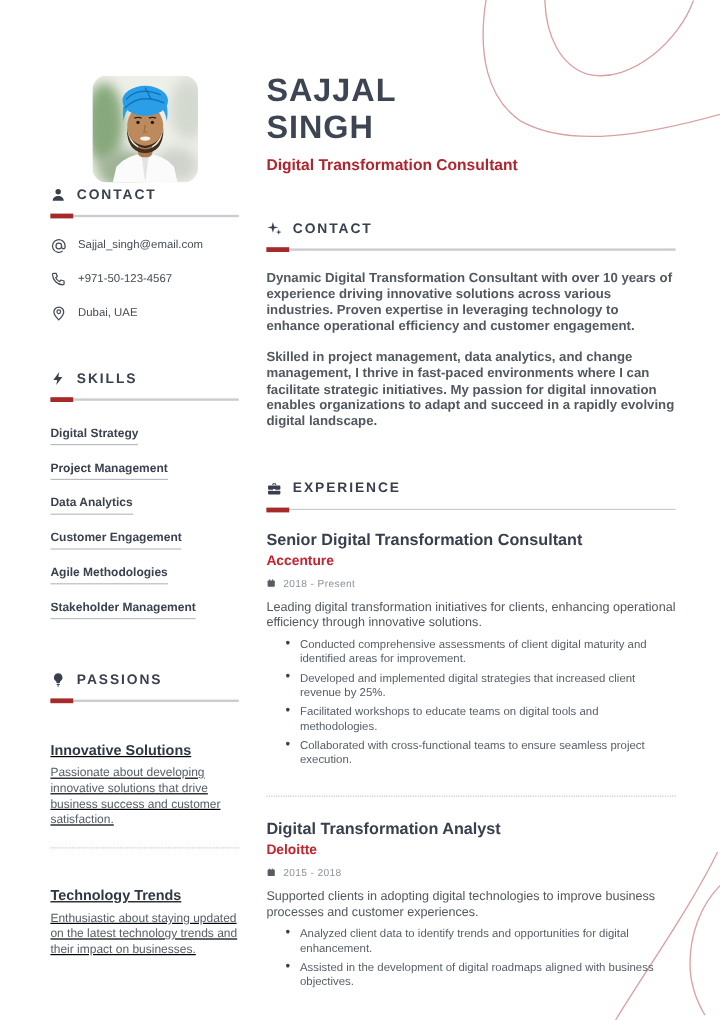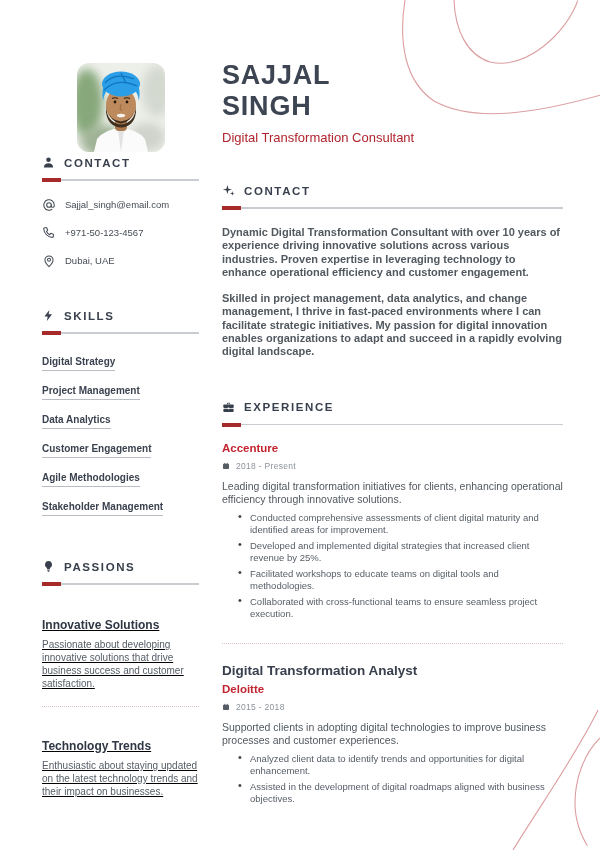--- a/index.html
+++ b/index.html
@@ -15,21 +15,21 @@
   
   .photo { position:absolute; left:77px; top:63px; width:88px; height:89px; border-radius:12px; overflow:hidden; }
   .photo svg { display:block; }
 
   
   .sidebar { position:absolute; left:42px; top:156px; width:157px; }
   .main    { position:absolute; left:222px; top:60px;  width:341px; }
 
   
   .name { font-size:27px; line-height:31px; font-weight:700; letter-spacing:0.8px; color:#3d4553; }
-  .job-headline { margin-top:8px; font-size:13px; font-weight:400; color:#b0242e; }
+  .job-headline { margin-top:8px; font-size:13px; font-weight:700; color:#b0242e; }
 
   
   .sec-head { display:flex; align-items:center; gap:9px; }
   .sec-head .hicon { width:13px; height:13px; flex:0 0 auto; }
   .sec-head .htext { font-size:11.5px; font-weight:700; letter-spacing:1.6px; color:#39404d; }
 
   
   .rule { position:relative; height:4px; margin-top:9px; }
   .rule .line { position:absolute; left:0; right:0; top:1px; height:1.5px; background:#c9ccd1; }
   .rule .red  { position:absolute; left:0; top:0; width:19px; height:4px; background:#a62a2a; }
@@ -159,20 +159,21 @@
           <rect x="10.5" y="12" width="3" height="3" rx="0.6" fill="#ffffff"></rect>
         </svg>
         <span class="htext">EXPERIENCE</span>
       </div>
       <div class="rule">
           <span class="line"></span>
           <span class="red"></span>
         </div>
 
       <article class="job">
+        <div class="job-title">Senior Digital Transformation Consultant</div>
         <div class="company">Accenture</div>
         <div class="date-row">
           <svg class="dicon" viewBox="0 0 24 24" fill="#555c64">
             <rect x="3" y="5" width="18" height="16" rx="2"></rect>
             <rect x="7" y="2" width="2.6" height="5" rx="1"></rect>
             <rect x="14.4" y="2" width="2.6" height="5" rx="1"></rect>
           </svg>
           <span class="dtext">2018 - Present</span>
         </div>
         <div class="job-desc">Leading digital transformation initiatives for clients, enhancing operational efficiency through innovative solutions.</div>

